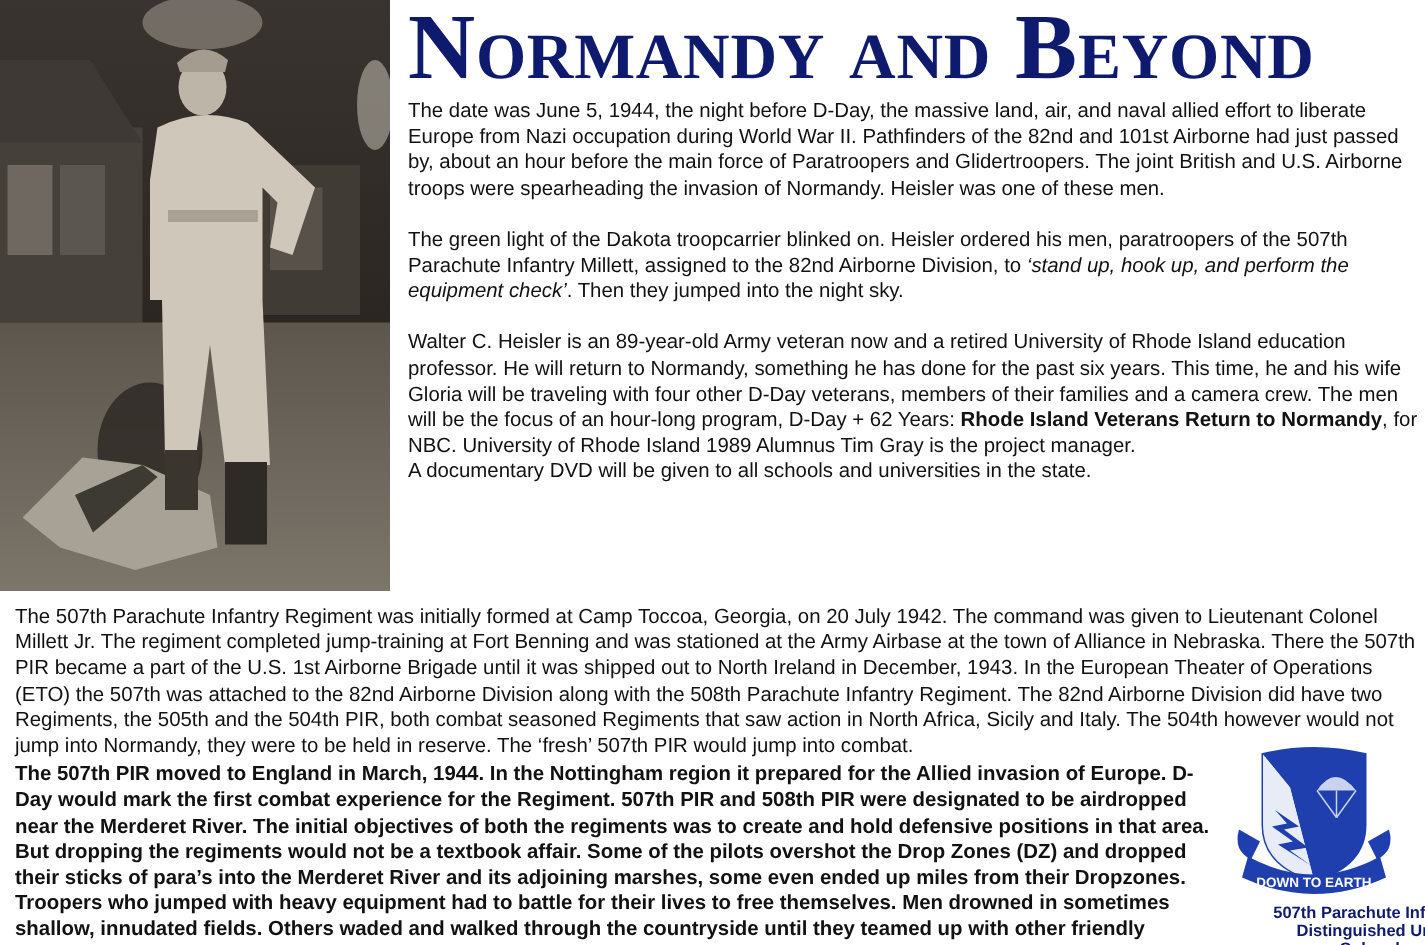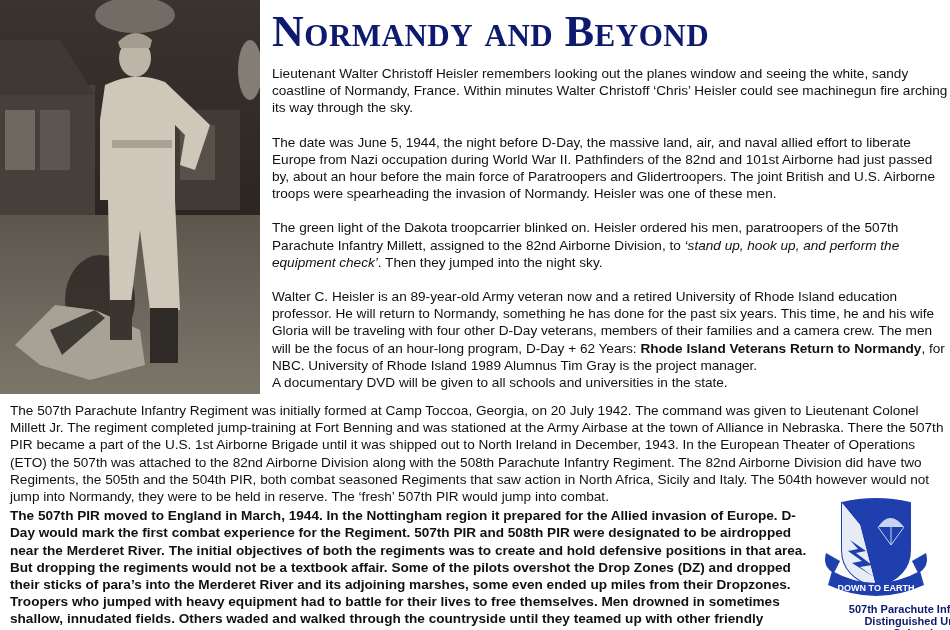--- a/index.html
+++ b/index.html
@@ -1,21 +1,21 @@
 <!DOCTYPE html>
 <html><head>
 <meta charset="utf-8">
 <style>
   html, body { margin: 0; padding: 0; background: #ffffff; }
   body { width: 950px; height: 630px; position: relative; overflow: hidden;
          font-family: "Liberation Sans", sans-serif; color: #111; }
   .photo { position: absolute; left: 0; top: 0; width: 260px; height: 394px; overflow: hidden; background: #2a2622; }
   .title { position: absolute; left: 272px; top: 6px; margin: 0;
            font-family: "Liberation Serif", serif; font-weight: bold; font-variant: small-caps;
-           color: #0d1a6e; font-size: 44px; letter-spacing: 0.5px; line-height: 52px; }
+           color: #0d1a6e; font-size: 62px; letter-spacing: 0.5px; line-height: 52px; }
   .upper { position: absolute; left: 272px; top: 65px; width: 676px; font-size: 13.6px; line-height: 17.2px; }
   .upper p { margin: 0 0 17px 0; }
   .lower { position: absolute; left: 8px; top: 400px; width: 940px; font-size: 13.6px; line-height: 17.2px; }
   .lower p { margin: 2px; }
   .lower .p2 { width: 805px; font-weight: bold; }
   em { font-style: italic; }
   strong { font-weight: bold; }
   .insignia { position: absolute; left: 820px; top: 495px; width: 112px; height: 105px; }
   .caption { position: absolute; left: 844px; top: 603px; width: 138px; text-align: center;
              color: #0d1a6e; font-weight: bold; font-size: 11px; line-height: 12px; }
@@ -59,21 +59,20 @@
     <path d="M105,85 Q135,70 165,82 L210,125 L195,170 L180,165 L185,135 L175,125 L175,200 L180,310 L150,310 L140,230 L130,310 L110,305 L108,200 L100,200 L100,120 Z" fill="#cfc8ba"></path>
     <rect x="112" y="140" width="60" height="8" fill="#a8a194"></rect>
     <rect x="150" y="308" width="28" height="55" fill="#2e2a25"></rect>
     <rect x="110" y="300" width="22" height="40" fill="#3a352f"></rect>
   </svg>
 </div>
 
 <h1 class="title">Normandy and Beyond</h1>
 
 <div class="upper">
-  <p>Lieutenant Walter Christoff Heisler remembers looking out the planes window and seeing the white, sandy coastline of Normandy, France. Within minutes Walter Christoff  ‘Chris’ Heisler could see machinegun fire arching its way through the sky.</p>
   <p>The date was June 5, 1944, the night before D-Day, the massive land, air, and naval allied effort to liberate Europe from Nazi occupation during World War II. Pathfinders of the 82nd and 101st Airborne had just passed by, about an hour before the main force of Paratroopers and Glidertroopers. The joint British and U.S. Airborne troops were spearheading the invasion of Normandy. Heisler was one of these men.</p>
   <p><span>The green light of the Dakota troopcarrier blinked on. Heisler ordered his men, paratroopers of the 507th Parachute Infantry Millett, assigned to the 82nd Airborne Division, to </span><em>‘stand up, hook up, and perform the equipment check’</em><span>. Then they jumped into the night sky.</span></p>
   <p><span>Walter C. Heisler is an 89-year-old Army veteran now and a retired University of Rhode Island education professor.  He will return to Normandy, something he has done for the past six years. This time, he and his wife Gloria will be traveling with four other D-Day veterans, members of their families and a camera crew. The men will be the focus of an hour-long program, D-Day + 62 Years: </span><strong>Rhode Island Veterans Return to Normandy</strong><span>, for NBC. University of Rhode Island 1989 Alumnus Tim Gray is the project manager.</span><br><span>A documentary DVD will be given to all schools and universities in the state.</span></p>
 </div>
 
 <div class="lower">
   <p>The 507th Parachute Infantry Regiment was initially formed at Camp Toccoa, Georgia, on 20 July 1942. The command was given to Lieutenant Colonel Millett Jr. The regiment completed jump-training at Fort Benning and was stationed at the Army Airbase at the town of Alliance in Nebraska. There the 507th PIR became a part of the U.S. 1st Airborne Brigade until it was shipped out to North Ireland in December, 1943. In the European Theater of Operations (ETO) the 507th was attached to the 82nd Airborne Division along with the 508th Parachute Infantry Regiment. The 82nd Airborne Division did have two Regiments, the 505th and the 504th PIR, both combat seasoned Regiments that saw action in North Africa, Sicily and Italy. The 504th however would not jump into Normandy, they were to be held in reserve. The ‘fresh’ 507th PIR would jump into combat.</p>
   <p class="p2">The 507th PIR moved to England in March, 1944. In the Nottingham region it prepared for the Allied invasion of Europe. D-Day would mark the first combat experience for the Regiment. 507th PIR and 508th PIR were designated to be airdropped near the Merderet River. The initial objectives of both the regiments was to create and hold defensive positions in that area. But dropping the regiments would not be a textbook affair. Some of the pilots overshot the Drop Zones (DZ) and dropped their sticks of para’s into the Merderet River and its adjoining marshes, some even ended up miles from their Dropzones. Troopers who jumped with heavy equipment had to battle for their lives to free themselves. Men drowned in sometimes shallow, innudated fields. Others waded and walked through the countryside until they teamed up with other friendly paratrooper units and formed battlegroups.</p>
 </div>
 

